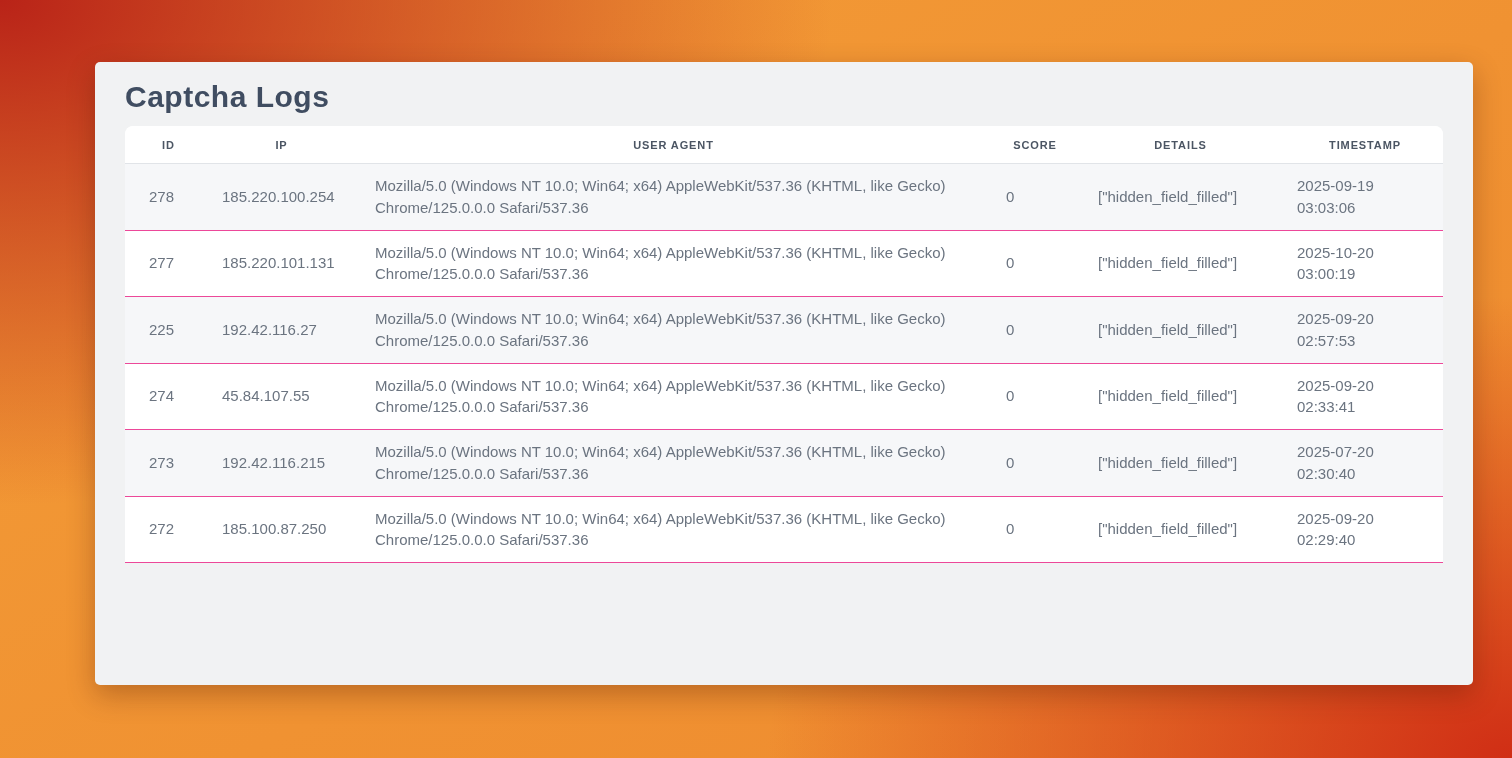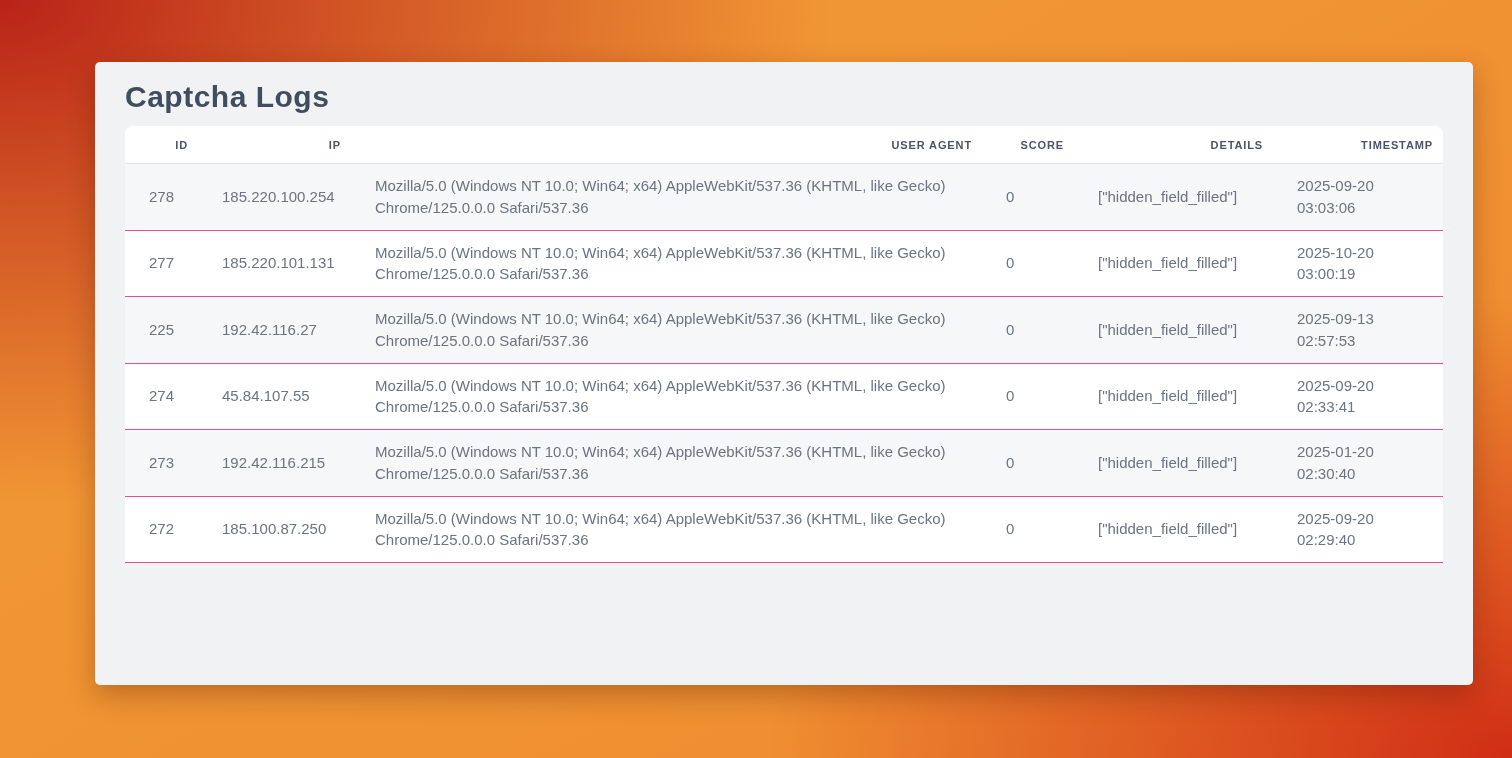--- a/index.html
+++ b/index.html
@@ -52,21 +52,21 @@
     border-radius: 8px 8px 0 0;
     overflow: hidden;
   }
 
   
   thead th:first-child { border-top-left-radius: 8px; }
   thead th:last-child  { border-top-right-radius: 8px; }
 
   thead th {
     background: #ffffff;
-    text-align: right;
+    text-align: center;
     font-size: 11px;
     font-weight: 700;
     letter-spacing: 0.08em;
     text-transform: uppercase;
     color: #4b5563;
     padding: 13px 10px 12px 24px;
     border-bottom: 1px solid #e1e4e8;
     white-space: nowrap;
   }
 
@@ -116,53 +116,53 @@
           <th>TIMESTAMP</th>
         </tr>
       </thead>
       <tbody id="log-rows">
           <tr>
     <td>278</td>
     <td>185.220.100.254</td>
     <td>Mozilla/5.0 (Windows NT 10.0; Win64; x64) AppleWebKit/537.36 (KHTML, like Gecko) Chrome/125.0.0.0 Safari/537.36</td>
     <td>0</td>
     <td>["hidden_field_filled"]</td>
-    <td>2025-09-20 03:03:06</td>
+    <td>2025-09-19 03:03:06</td>
   </tr>
           <tr>
     <td>277</td>
     <td>185.220.101.131</td>
     <td>Mozilla/5.0 (Windows NT 10.0; Win64; x64) AppleWebKit/537.36 (KHTML, like Gecko) Chrome/125.0.0.0 Safari/537.36</td>
     <td>0</td>
     <td>["hidden_field_filled"]</td>
     <td>2025-10-20 03:00:19</td>
   </tr>
           <tr>
     <td>225</td>
     <td>192.42.116.27</td>
     <td>Mozilla/5.0 (Windows NT 10.0; Win64; x64) AppleWebKit/537.36 (KHTML, like Gecko) Chrome/125.0.0.0 Safari/537.36</td>
     <td>0</td>
     <td>["hidden_field_filled"]</td>
-    <td>2025-09-13 02:57:53</td>
+    <td>2025-09-20 02:57:53</td>
   </tr>
           <tr>
     <td>274</td>
     <td>45.84.107.55</td>
     <td>Mozilla/5.0 (Windows NT 10.0; Win64; x64) AppleWebKit/537.36 (KHTML, like Gecko) Chrome/125.0.0.0 Safari/537.36</td>
     <td>0</td>
     <td>["hidden_field_filled"]</td>
     <td>2025-09-20 02:33:41</td>
   </tr>
           <tr>
     <td>273</td>
     <td>192.42.116.215</td>
     <td>Mozilla/5.0 (Windows NT 10.0; Win64; x64) AppleWebKit/537.36 (KHTML, like Gecko) Chrome/125.0.0.0 Safari/537.36</td>
     <td>0</td>
     <td>["hidden_field_filled"]</td>
-    <td>2025-01-20 02:30:40</td>
+    <td>2025-07-20 02:30:40</td>
   </tr>
           <tr>
     <td>272</td>
     <td>185.100.87.250</td>
     <td>Mozilla/5.0 (Windows NT 10.0; Win64; x64) AppleWebKit/537.36 (KHTML, like Gecko) Chrome/125.0.0.0 Safari/537.36</td>
     <td>0</td>
     <td>["hidden_field_filled"]</td>
     <td>2025-09-20 02:29:40</td>
   </tr>
         </tbody>

